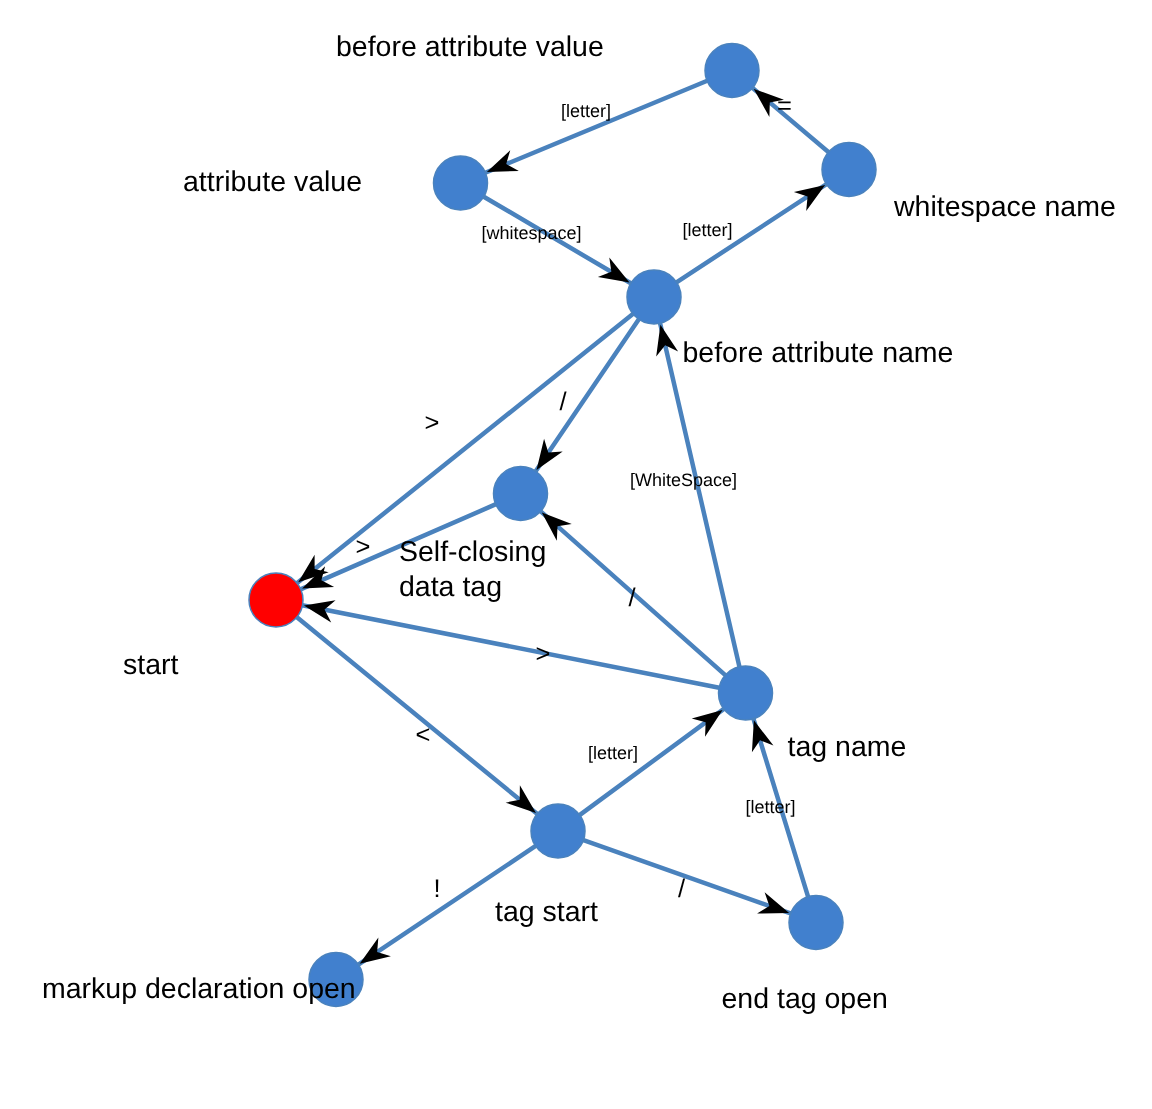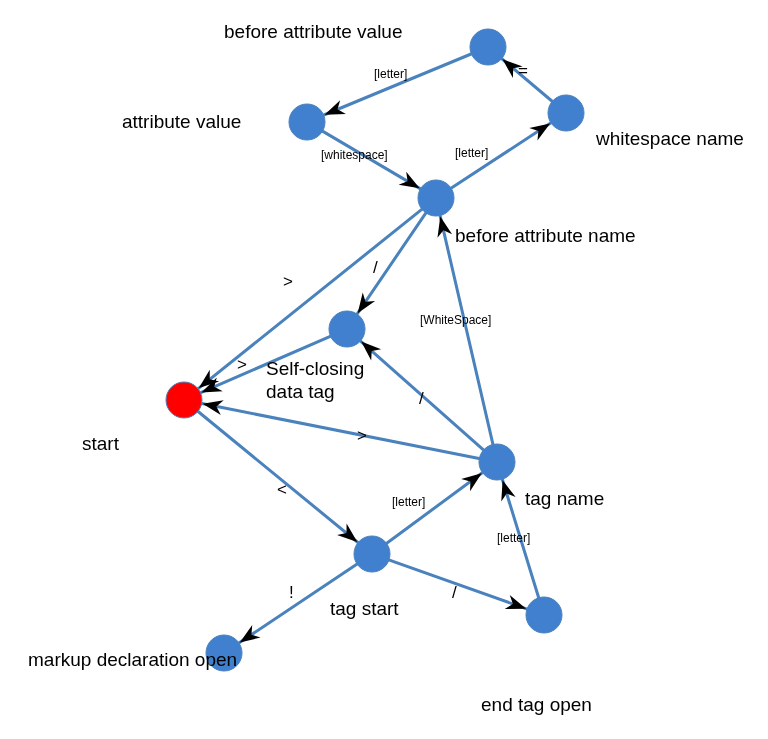--- a/index.html
+++ b/index.html
@@ -100,21 +100,21 @@
   <div id="labels-layer">
       <div class="node-label" style="left: 224px; top: 20px; text-align: left;">before attribute value</div>
       <div class="node-label" style="left: 122px; top: 110px; text-align: center;">attribute value</div>
       <div class="node-label" style="left: 596px; top: 127px; text-align: left;">whitespace name</div>
       <div class="node-label" style="left: 455px; top: 224px; text-align: left;">before attribute name</div>
       <div class="node-label" style="left: 266px; top: 357px; text-align: left;">Self-closing
 data tag</div>
       <div class="node-label" style="left: 82px; top: 432px; text-align: left;">start</div>
       <div class="node-label" style="left: 525px; top: 451px; text-align: center; margin-top: 36px;">tag name</div>
       <div class="node-label" style="left: 330px; top: 597px; text-align: left;">tag start</div>
-      <div class="node-label" style="left: 481px; top: 655px; text-align: left; margin-top: 38px;">end tag open</div>
+      <div class="node-label" style="left: 481px; top: 655px; text-align: left;">end tag open</div>
       <div class="node-label" style="left: 28px; top: 648px; text-align: center;">markup declaration open</div>
       <div class="edge-label" style="left: 374px; top: 67px;">[letter]</div>
       <div class="edge-label sym" style="left: 518px; top: 64px;">=</div>
       <div class="edge-label" style="left: 321px; top: 148px;">[whitespace]</div>
       <div class="edge-label" style="left: 455px; top: 146px;">[letter]</div>
       <div class="edge-label sym" style="left: 283px; top: 275px;">&gt;</div>
       <div class="edge-label sym" style="left: 373px; top: 261px;">/</div>
       <div class="edge-label" style="left: 420px; top: 313px;">[WhiteSpace]</div>
       <div class="edge-label sym" style="left: 237px; top: 358px;">&gt;</div>
       <div class="edge-label sym" style="left: 419px; top: 392px;">/</div>

